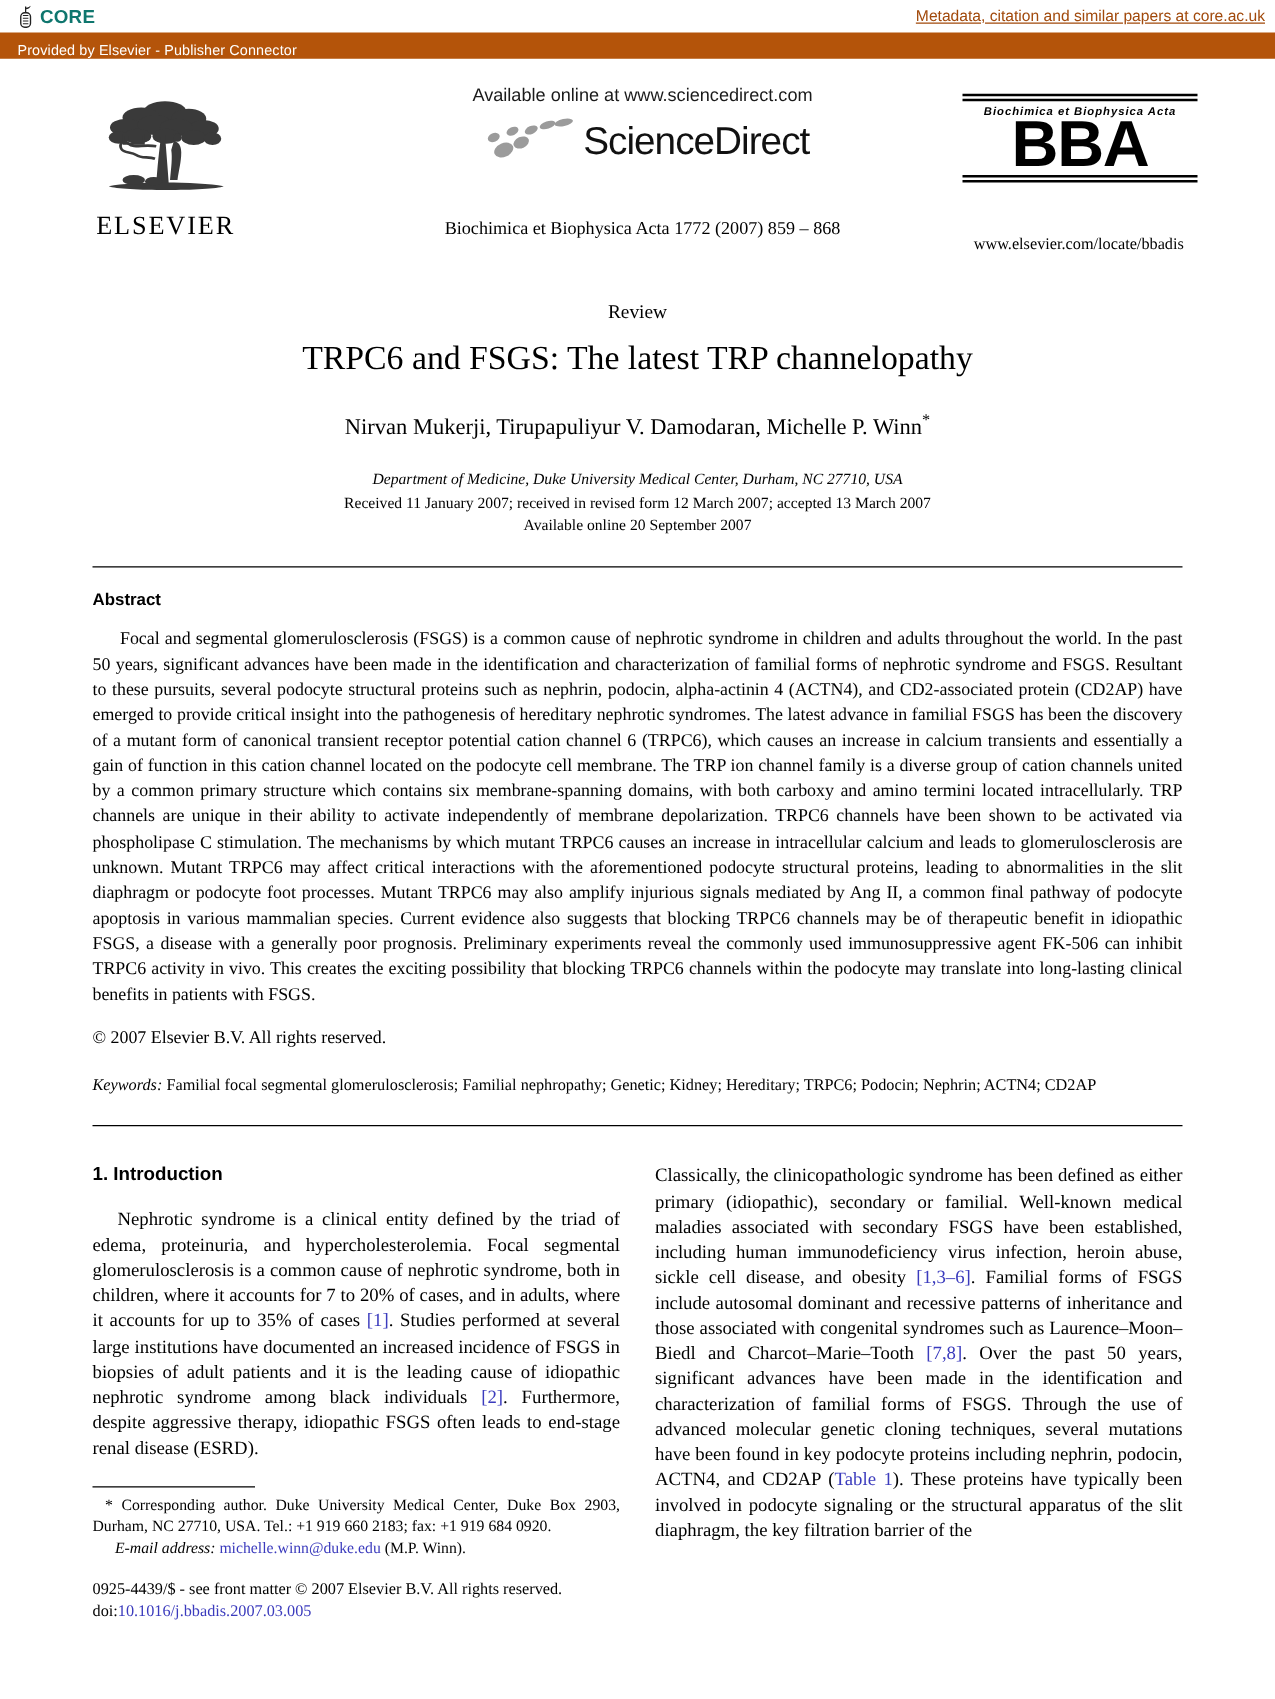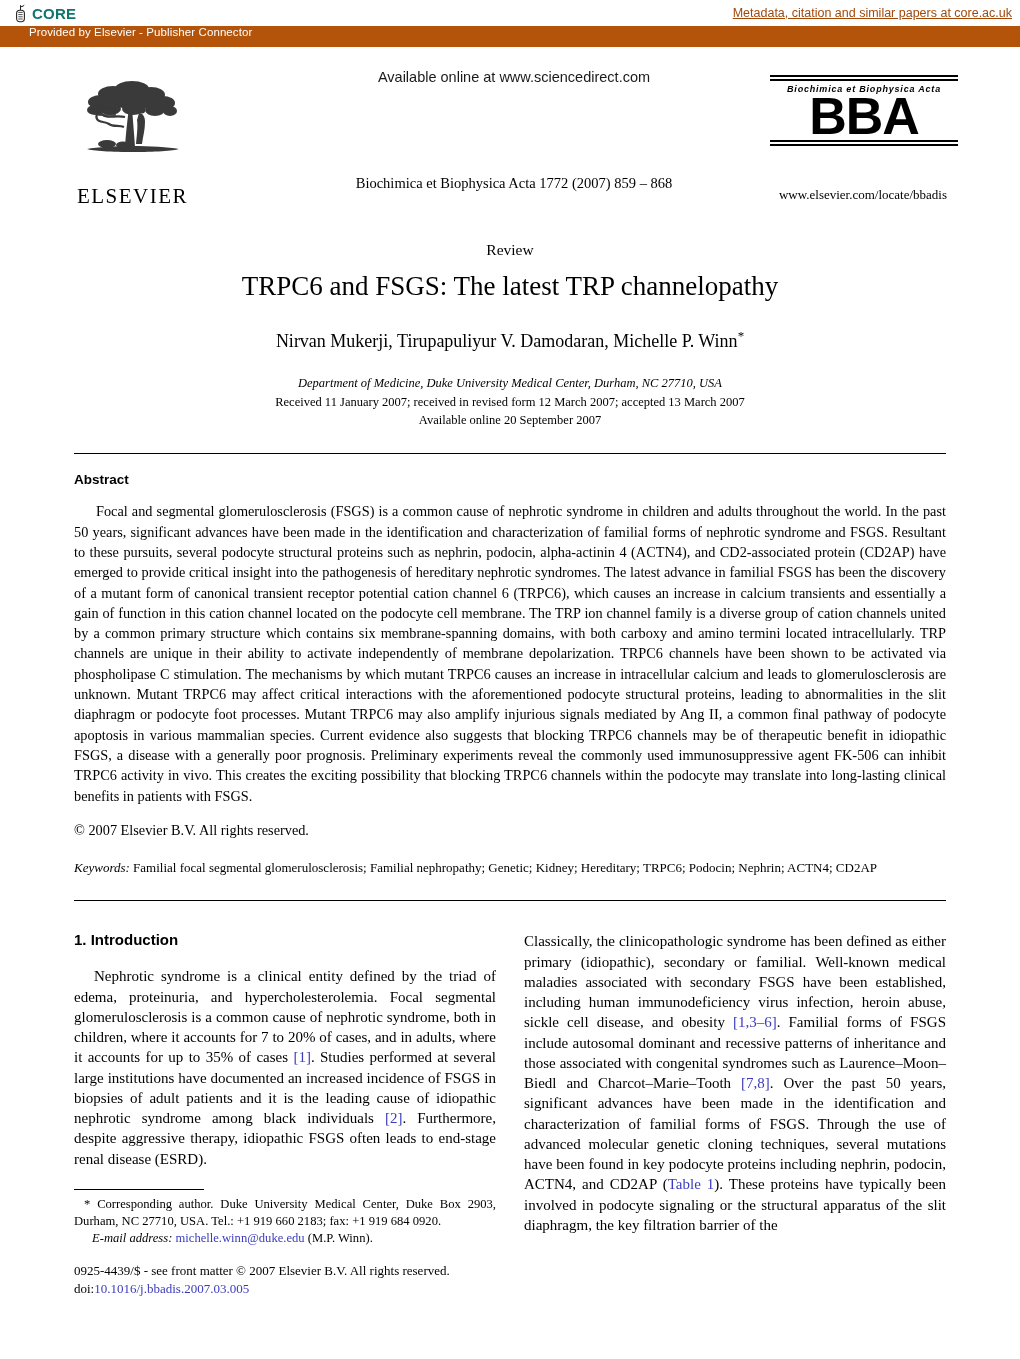--- a/index.html
+++ b/index.html
@@ -49,22 +49,22 @@
     font-family: "Liberation Sans", sans-serif;
     font-size: 12.5px;
     color: #A1490B;
     text-decoration: underline;
     white-space: nowrap;
   }
   .provided-bar {
     background: #B4540A;
     height: 21px;
     display: flex;
-    align-items: flex-start;
-    padding-left: 29px;
+    align-items: flex-end;
+    padding-left: 14px;
     box-sizing: border-box;
   }
   .provided-bar span {
     font-family: "Liberation Sans", sans-serif;
     font-size: 11.5px;
     color: #ffffff;
     letter-spacing: 0.1px;
   }
 
   
@@ -84,21 +84,21 @@
     left: 8px;
     top: 6px;
     width: 125px;
     text-align: center;
   }
   .elsevier-tree { display:block; margin: 0 auto; }
   .elsevier-word {
     font-family: "Liberation Serif", serif;
     font-size: 21px;
     letter-spacing: 1.5px;
-    margin-top: 17px;
+    margin-top: 1px;
   }
   .sd-block {
     position: absolute;
     left: 282px;
     top: 0;
     width: 340px;
     text-align: center;
   }
   .sd-avail {
     font-family: "Liberation Sans", sans-serif;
@@ -330,20 +330,36 @@
           <path d="M10 74 C30 70 80 70 102 74 C92 78 20 78 10 74 Z" fill="#3a3a3a"></path>
           <ellipse cx="30" cy="69" rx="9" ry="4" fill="#3a3a3a"></ellipse>
           <ellipse cx="46" cy="70" rx="7" ry="3.5" fill="#3a3a3a"></ellipse>
         </svg>
       </span>
       <div class="elsevier-word">ELSEVIER</div>
     </div>
 
     <div class="sd-block">
       <div class="sd-avail">Available online at www.sciencedirect.com</div>
+      <div class="sd-logo-row">
+        <span>
+          <svg width="86" height="38" viewBox="0 0 86 38">
+            <g fill="#9b9b9b">
+              <ellipse cx="22" cy="29" rx="8" ry="5.5" transform="rotate(-24 22 29)"></ellipse>
+              <ellipse cx="36" cy="23" rx="6.5" ry="4.5" transform="rotate(-24 36 23)"></ellipse>
+              <ellipse cx="14" cy="19" rx="5" ry="3.4" transform="rotate(-24 14 19)"></ellipse>
+              <ellipse cx="29" cy="14" rx="5" ry="3.2" transform="rotate(-24 29 14)"></ellipse>
+              <ellipse cx="44" cy="13" rx="5.5" ry="3.2" transform="rotate(-24 44 13)"></ellipse>
+              <ellipse cx="57" cy="9" rx="6.5" ry="3.0" transform="rotate(-18 57 9)"></ellipse>
+              <ellipse cx="70" cy="7" rx="7.5" ry="2.8" transform="rotate(-12 70 7)"></ellipse>
+            </g>
+          </svg>
+        </span>
+        <span class="sd-word">ScienceDirect</span>
+      </div>
     </div>
 
     <div class="bba-block">
       <div class="bba-rule"></div>
       <div class="bba-sub">Biochimica et Biophysica Acta</div>
       <div class="bba-big">BBA</div>
       <div class="bba-rule bottom"></div>
     </div>
 
     <div class="journal-ref">Biochimica et Biophysica Acta 1772 (2007) 859 – 868</div>

